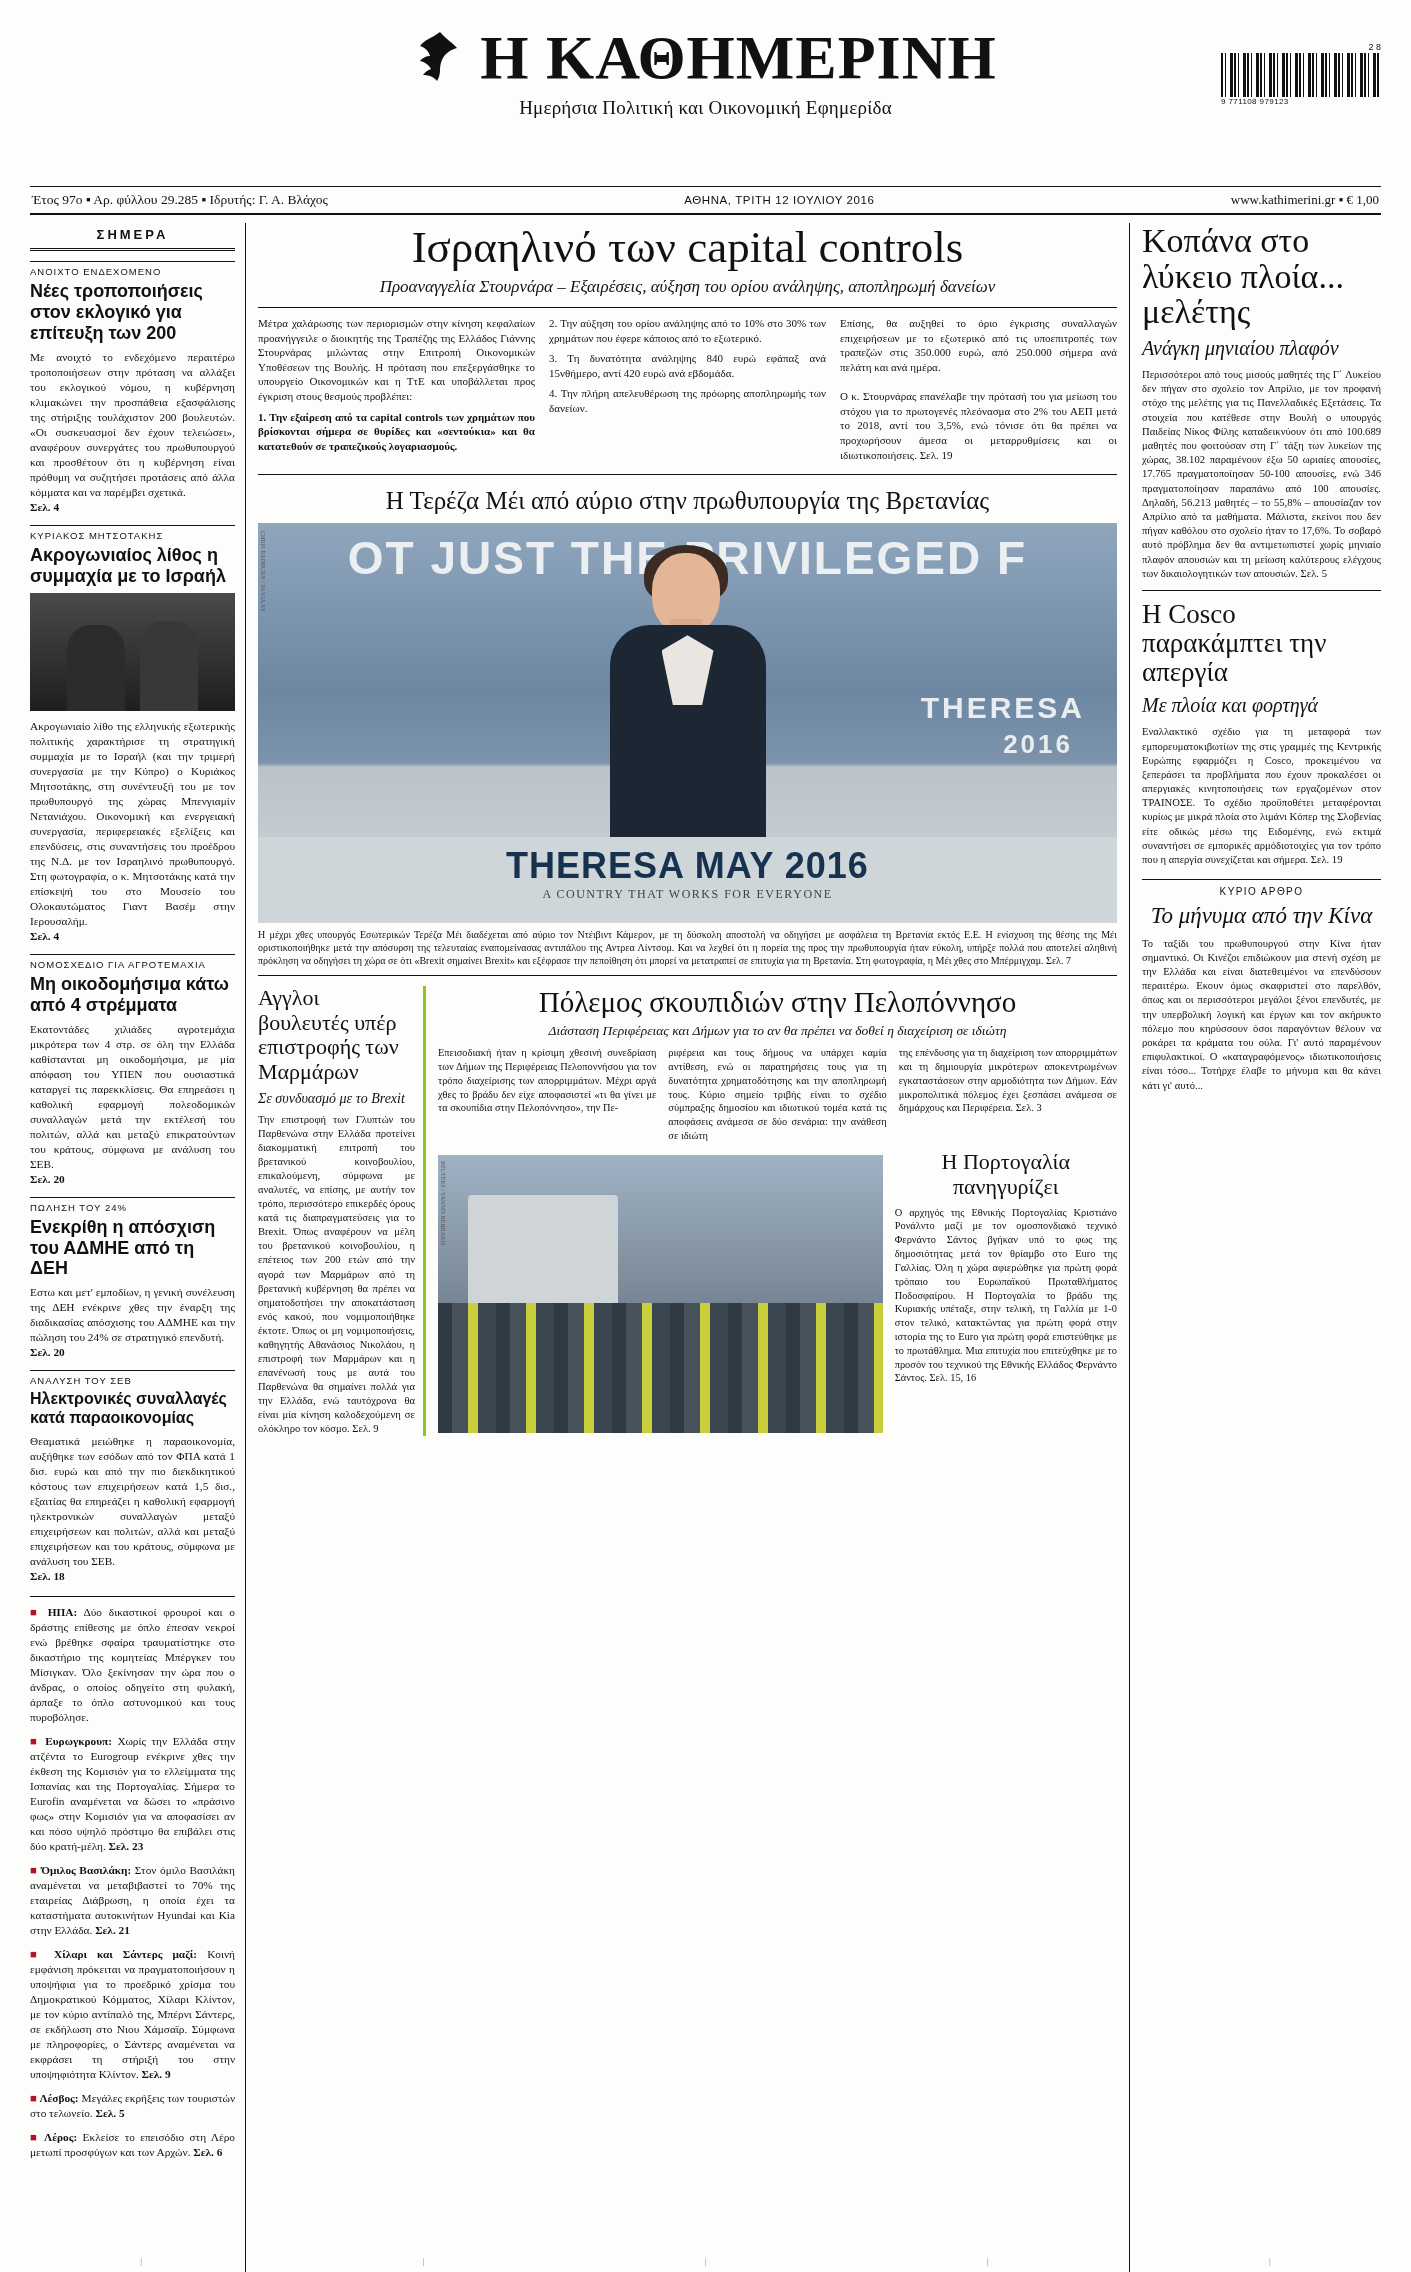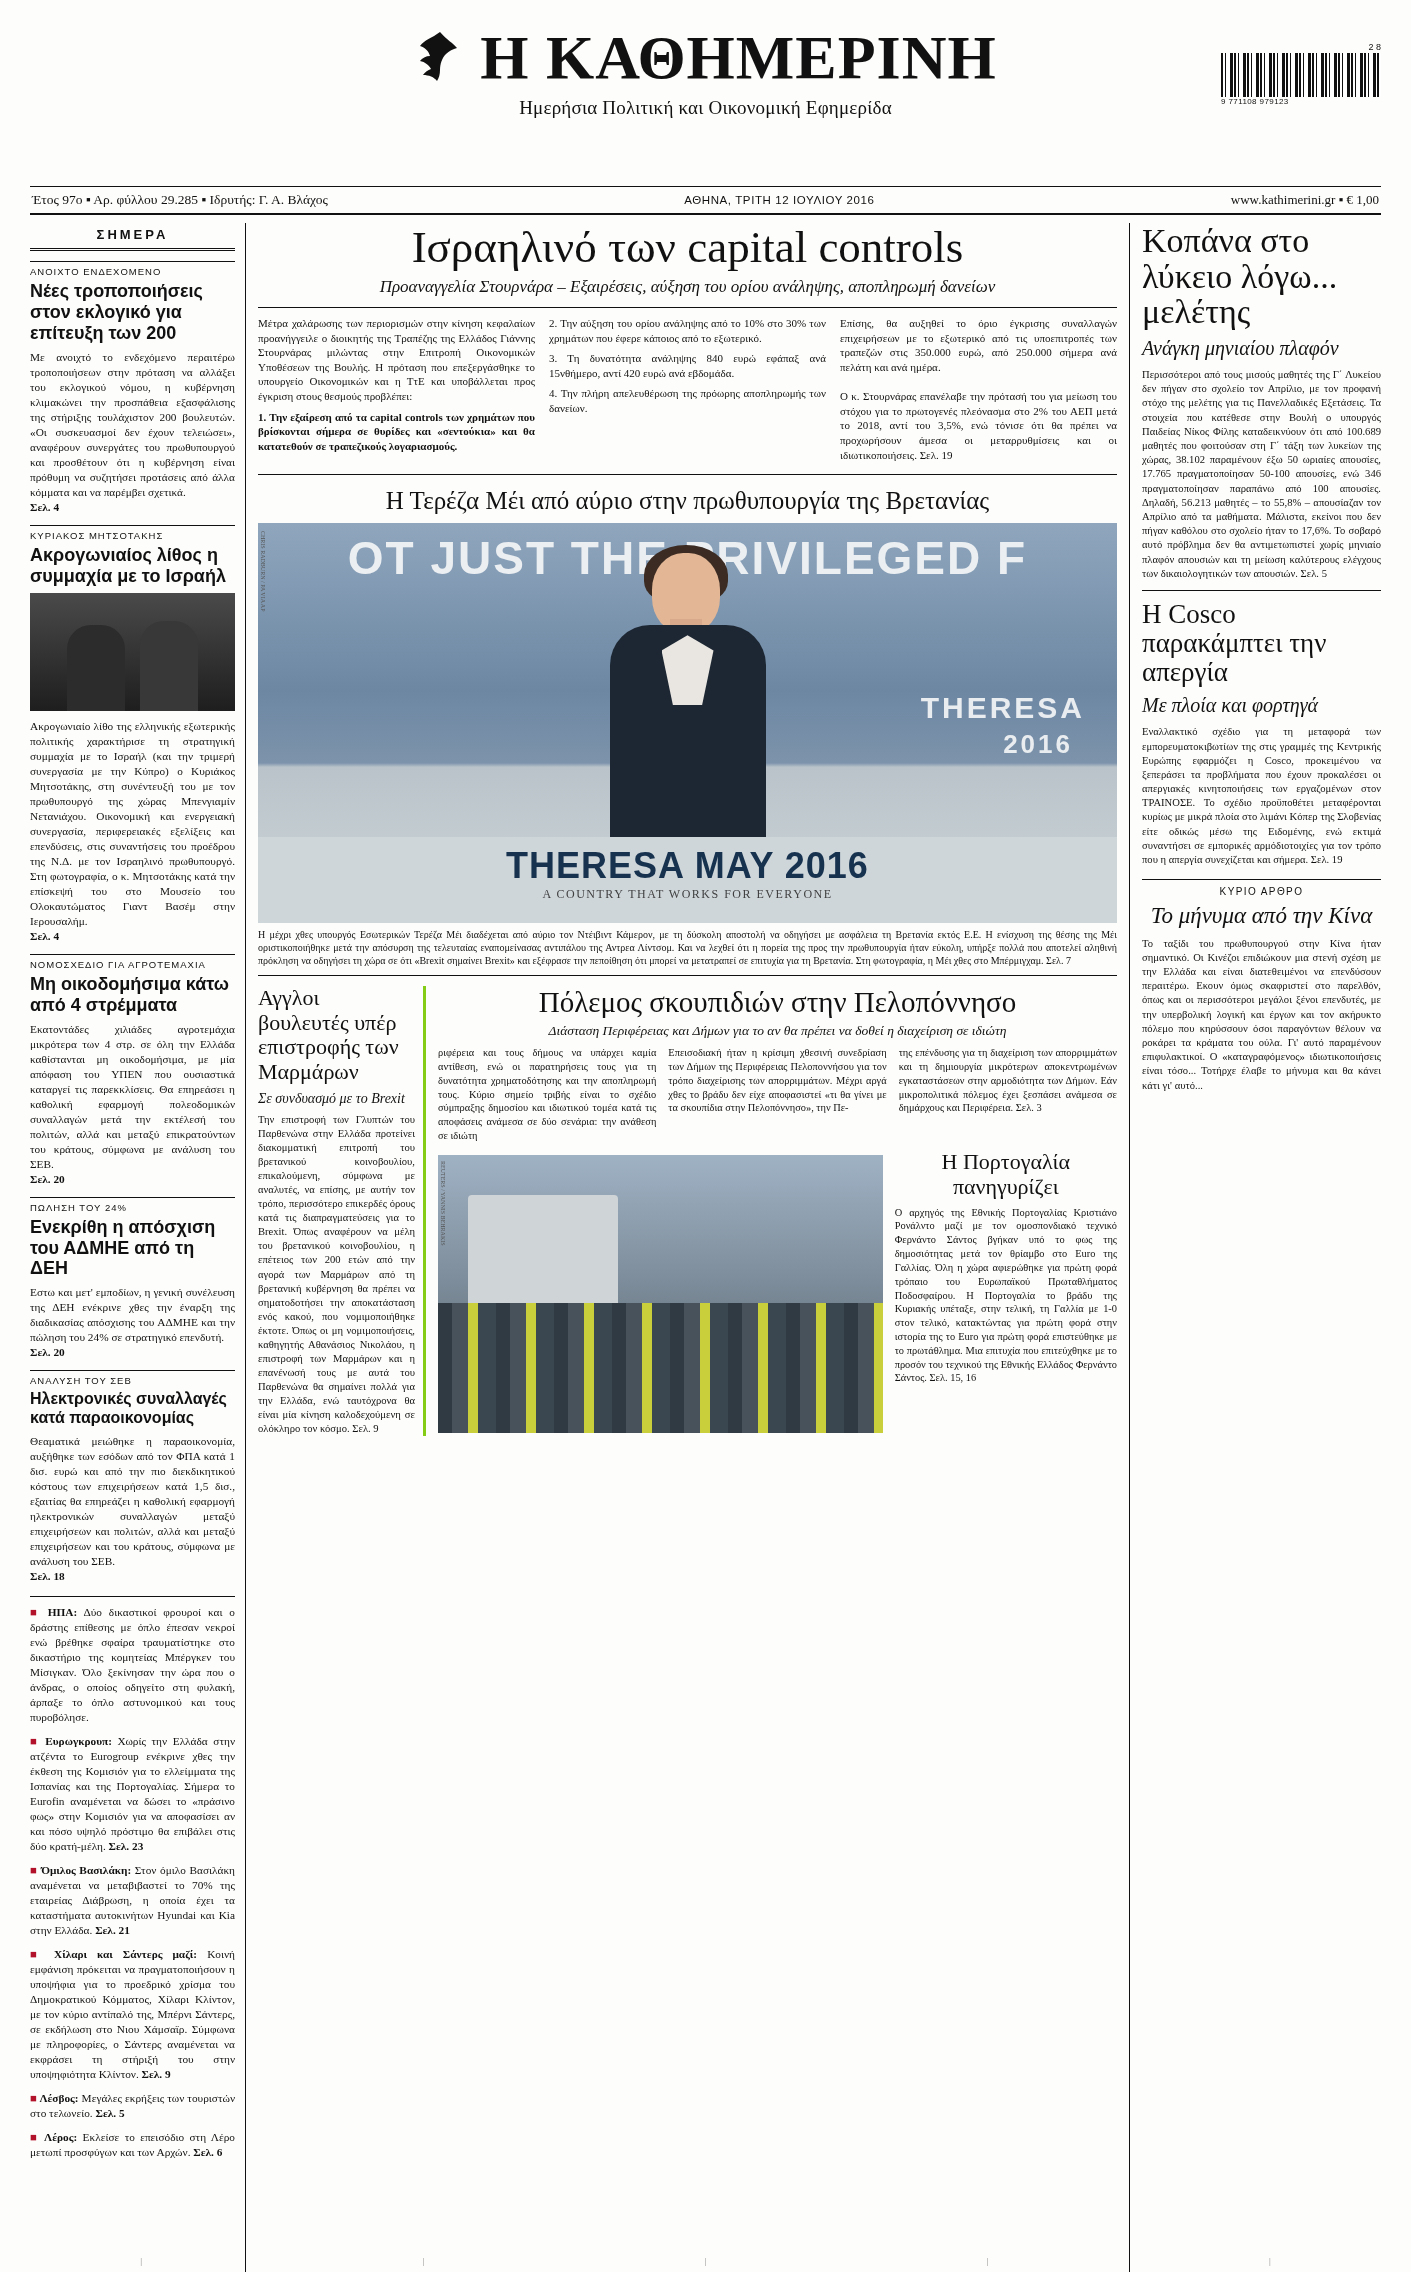--- a/index.html
+++ b/index.html
@@ -274,22 +274,22 @@
       <div class="mid-row">
         <div class="mid-left">
           <div class="mid-head">Αγγλοι βουλευτές υπέρ επιστροφής των Μαρμάρων</div>
           <div class="mid-deck">Σε συνδυασμό με το Brexit</div>
           <div class="mid-text">Την επιστροφή των Γλυπτών του Παρθενώνα στην Ελλάδα προτείνει διακομματική επιτροπή του βρετανικού κοινοβουλίου, επικαλούμενη, σύμφωνα με αναλυτές, να επίσης, με αυτήν τον τρόπο, περισσότερο επικερδές όρους κατά τις διαπραγματεύσεις για το Brexit. Όπως αναφέρουν να μέλη του βρετανικού κοινοβουλίου, η επέτειος των 200 ετών από την αγορά των Μαρμάρων από τη βρετανική κυβέρνηση θα πρέπει να σηματοδοτήσει την αποκατάσταση ενός κακού, που νομιμοποιήθηκε έκτοτε. Όπως οι μη νομιμοποιήσεις, καθηγητής Αθανάσιος Νικολάου, η επιστροφή των Μαρμάρων και η επανένωσή τους με αυτά του Παρθενώνα θα σημαίνει πολλά για την Ελλάδα, ενώ ταυτόχρονα θα είναι μία κίνηση καλοδεχούμενη σε ολόκληρο τον κόσμο. Σελ. 9</div>
         </div>
         <div class="mid-right">
           <div class="pel-head">Πόλεμος σκουπιδιών στην Πελοπόννησο</div>
           <div class="pel-deck">Διάσταση Περιφέρειας και Δήμων για το αν θα πρέπει να δοθεί η διαχείριση σε ιδιώτη</div>
           <div class="pel-cols">
+            <div style="flex:1">Επεισοδιακή ήταν η κρίσιμη χθεσινή συνεδρίαση των Δήμων της Περιφέρειας Πελοποννήσου για τον τρόπο διαχείρισης των απορριμμάτων. Μέχρι αργά χθες το βράδυ δεν είχε αποφασιστεί «τι θα γίνει με τα σκουπίδια στην Πελοπόννησο», την Πε-</div>
             <div style="flex:1">ριφέρεια και τους δήμους να υπάρχει καμία αντίθεση, ενώ οι παρατηρήσεις τους για τη δυνατότητα χρηματοδότησης και την αποπληρωμή τους. Κύριο σημείο τριβής είναι το σχέδιο σύμπραξης δημοσίου και ιδιωτικού τομέα κατά τις αποφάσεις ανάμεσα σε δύο σενάρια: την ανάθεση σε ιδιώτη</div>
-            <div style="flex:1">Επεισοδιακή ήταν η κρίσιμη χθεσινή συνεδρίαση των Δήμων της Περιφέρειας Πελοποννήσου για τον τρόπο διαχείρισης των απορριμμάτων. Μέχρι αργά χθες το βράδυ δεν είχε αποφασιστεί «τι θα γίνει με τα σκουπίδια στην Πελοπόννησο», την Πε-</div>
             <div style="flex:1">της επένδυσης για τη διαχείριση των απορριμμάτων και τη δημιουργία μικρότερων αποκεντρωμένων εγκαταστάσεων στην αρμοδιότητα των Δήμων. Εάν μικροπολιτικά πόλεμος έχει ξεσπάσει ανάμεσα σε δημάρχους και Περιφέρεια. Σελ. 3</div>
           </div>
           <div style="display:flex;gap:12px;margin-top:6px;">
             <div style="flex:2;position:relative">
               <div class="pel-photo">
                 <div class="pel-bg"></div>
                 <div class="pel-truck"></div>
                 <div class="pel-crowd"></div>
                 <div class="photo-credit-v" style="left:2px;top:6px;">REUTERS / YANNIS BEHRAKIS</div>
               </div>
@@ -297,21 +297,21 @@
             <div style="flex:1">
               <div class="port-head">Η Πορτογαλία πανηγυρίζει</div>
               <div class="port-text">Ο αρχηγός της Εθνικής Πορτογαλίας Κριστιάνο Ρονάλντο μαζί με τον ομοσπονδιακό τεχνικό Φερνάντο Σάντος βγήκαν υπό το φως της δημοσιότητας μετά τον θρίαμβο στο Euro της Γαλλίας. Όλη η χώρα αφιερώθηκε για πρώτη φορά τρόπαιο του Ευρωπαϊκού Πρωταθλήματος Ποδοσφαίρου. Η Πορτογαλία το βράδυ της Κυριακής υπέταξε, στην τελική, τη Γαλλία με 1-0 στον τελικό, κατακτώντας για πρώτη φορά στην ιστορία της το Euro για πρώτη φορά επιστεύθηκε με το πρωτάθλημα. Μια επιτυχία που επιτεύχθηκε με το προσόν του τεχνικού της Εθνικής Ελλάδος Φερνάντο Σάντος. Σελ. 15, 16</div>
             </div>
           </div>
         </div>
       </div>
     </div>
 
     <div class="col-right">
-      <div class="rhead">Κοπάνα στο λύκειο λόγω... μελέτης</div>
+      <div class="rhead">Κοπάνα στο λύκειο πλοία... μελέτης</div>
       <div class="rdeck">Ανάγκη μηνιαίου πλαφόν</div>
       <div class="rtext">Περισσότεροι από τους μισούς μαθητές της Γ΄ Λυκείου δεν πήγαν στο σχολείο τον Απρίλιο, με τον προφανή στόχο της μελέτης για τις Πανελλαδικές Εξετάσεις. Τα στοιχεία που κατέθεσε στην Βουλή ο υπουργός Παιδείας Νίκος Φίλης καταδεικνύουν ότι από 100.689 μαθητές που φοιτούσαν στη Γ΄ τάξη των λυκείων της χώρας, 38.102 παραμένουν έξω 50 ωριαίες απουσίες, 17.765 πραγματοποίησαν 50-100 απουσίες, ενώ 346 πραγματοποίησαν παραπάνω από 100 απουσίες. Δηλαδή, 56.213 μαθητές – το 55,8% – απουσίαζαν τον Απρίλιο από τα μαθήματα. Μάλιστα, εκείνοι που δεν πήγαν καθόλου στο σχολείο ήταν το 17,6%. Το σοβαρό αυτό πρόβλημα δεν θα αντιμετωπιστεί χωρίς μηνιαίο πλαφόν απουσιών και τη μείωση καλύτερους ελέγχους των δικαιολογητικών των απουσιών. Σελ. 5</div>
 
       <div class="dotted"></div>
 
       <div class="rhead2">Η Cosco παρακάμπτει την απεργία</div>
       <div class="rdeck">Με πλοία και φορτηγά</div>
       <div class="rtext">Εναλλακτικό σχέδιο για τη μεταφορά των εμπορευματοκιβωτίων της στις γραμμές της Κεντρικής Ευρώπης εφαρμόζει η Cosco, προκειμένου να ξεπεράσει τα προβλήματα που έχουν προκαλέσει οι απεργιακές κινητοποιήσεις των εργαζομένων στον ΤΡΑΙΝΟΣΕ. Το σχέδιο προϋποθέτει μεταφέρονται κυρίως με μικρά πλοία στο λιμάνι Κόπερ της Σλοβενίας είτε οδικώς μέσω της Ειδομένης, ενώ εκτιμά συναντήσει σε εμπορικές αρμόδιοτοιχίες για τον τρόπο που η απεργία συνεχίζεται και σήμερα. Σελ. 19</div>
 
       <div class="kyrio-box">

